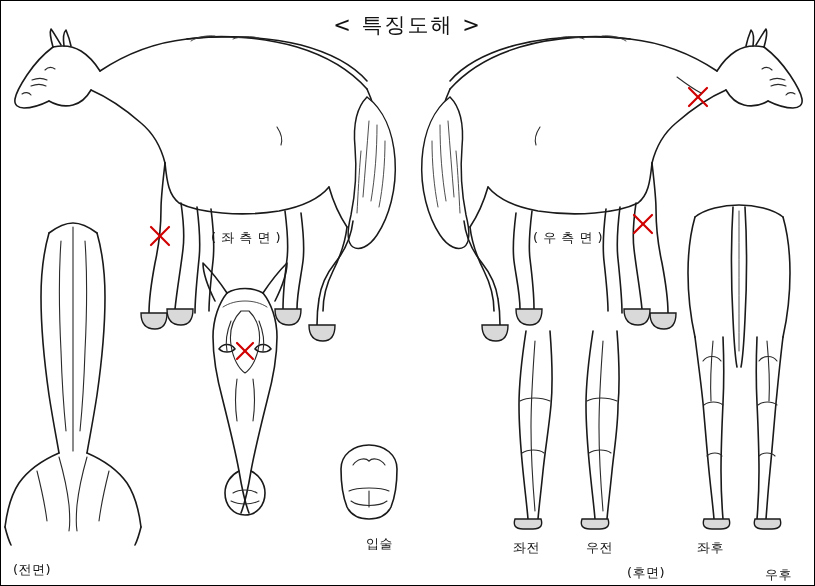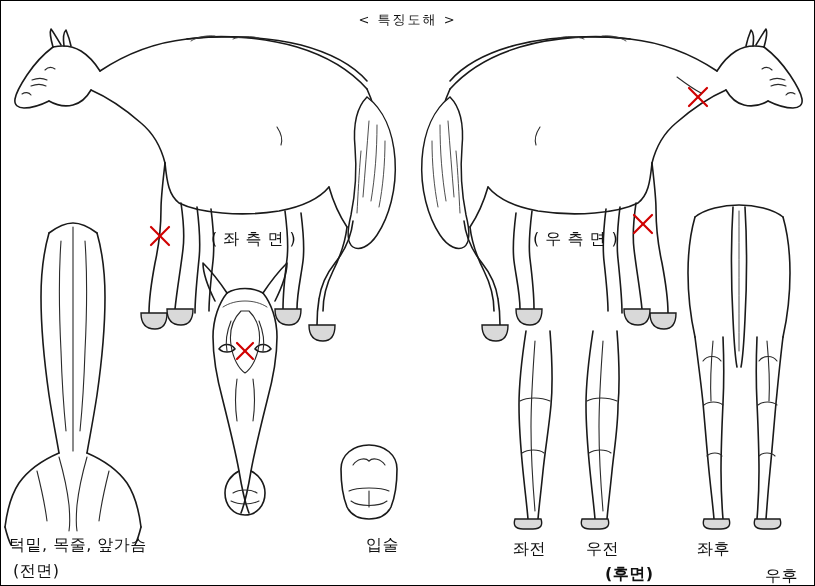--- a/index.html
+++ b/index.html
@@ -1,19 +1,19 @@
 <!DOCTYPE html>
 <html><head>
 <meta charset="utf-8">
 <style>
   html,body{margin:0;padding:0;background:#ffffff;}
   body{font-family:"DejaVu Sans","Liberation Sans",sans-serif;color:#111;}
   #page{position:relative;width:815px;height:586px;background:#fff;overflow:hidden;border:1px solid #000;box-sizing:border-box;}
-  .lbl{position:absolute;font-size:16px;color:#111;white-space:nowrap;letter-spacing:.5px;}
-  .title{position:absolute;top:10px;left:0;width:100%;text-align:center;font-size:13px;letter-spacing:2px;color:#111;}
+  .lbl{position:absolute;font-size:13px;color:#111;white-space:nowrap;letter-spacing:.5px;}
+  .title{position:absolute;top:10px;left:0;width:100%;text-align:center;font-size:21px;letter-spacing:2px;color:#111;}
   svg{position:absolute;top:0;left:0;width:815px;height:586px;pointer-events:none;}
   .ink{fill:none;stroke:#1a1a1a;stroke-width:1.6;stroke-linecap:round;stroke-linejoin:round;}
   .ink-thin{fill:none;stroke:#2a2a2a;stroke-width:1.1;stroke-linecap:round;stroke-linejoin:round;}
   .ink-hair{fill:none;stroke:#3a3a3a;stroke-width:.9;stroke-linecap:round;}
   .mark{fill:none;stroke:#d00000;stroke-width:2.2;stroke-linecap:round;}
   .hoof{fill:#d9d9d9;stroke:#1a1a1a;stroke-width:1.4;}
   .tailfill{fill:#ffffff;stroke:#1a1a1a;stroke-width:1.5;}
 </style>
 </head>
 <body>
@@ -262,22 +262,21 @@
       <path class="ink-thin" d="M758,455 C762,451 770,451 774,455"></path>
 
       <path class="hoof" d="M703,518 C701,524 703,528 711,528 L720,528 C728,528 730,524 728,518 Z"></path>
       <path class="hoof" d="M754,518 C752,524 754,528 762,528 L771,528 C779,528 781,524 779,518 Z"></path>
     </g>
 
   </svg>
 
   <div class="lbl" style="left:210px;top:228px;">( 좌 측 면 )</div>
   <div class="lbl" style="left:532px;top:228px;">( 우 측 면 )</div>
-  <div class="lbl" style="left:8px;top:534px;">턱밑, 목줄, 앞가슴</div>
   <div class="lbl" style="left:12px;top:560px;">(전면)</div>
   <div class="lbl" style="left:365px;top:534px;">입술</div>
   <div class="lbl" style="left:512px;top:538px;">좌전</div>
   <div class="lbl" style="left:585px;top:538px;text-align:center;">우전</div>
   <div class="lbl" style="left:696px;top:538px;">좌후</div>
   <div class="lbl" style="left:764px;top:538px;margin-top:27px;">우후</div>
-  <div class="lbl" style="left:604px;top:563px;font-weight:bold;">(후면)</div>
+  <div class="lbl" style="left:626px;top:563px;">(후면)</div>
 
 </div>
 
 </body></html>

